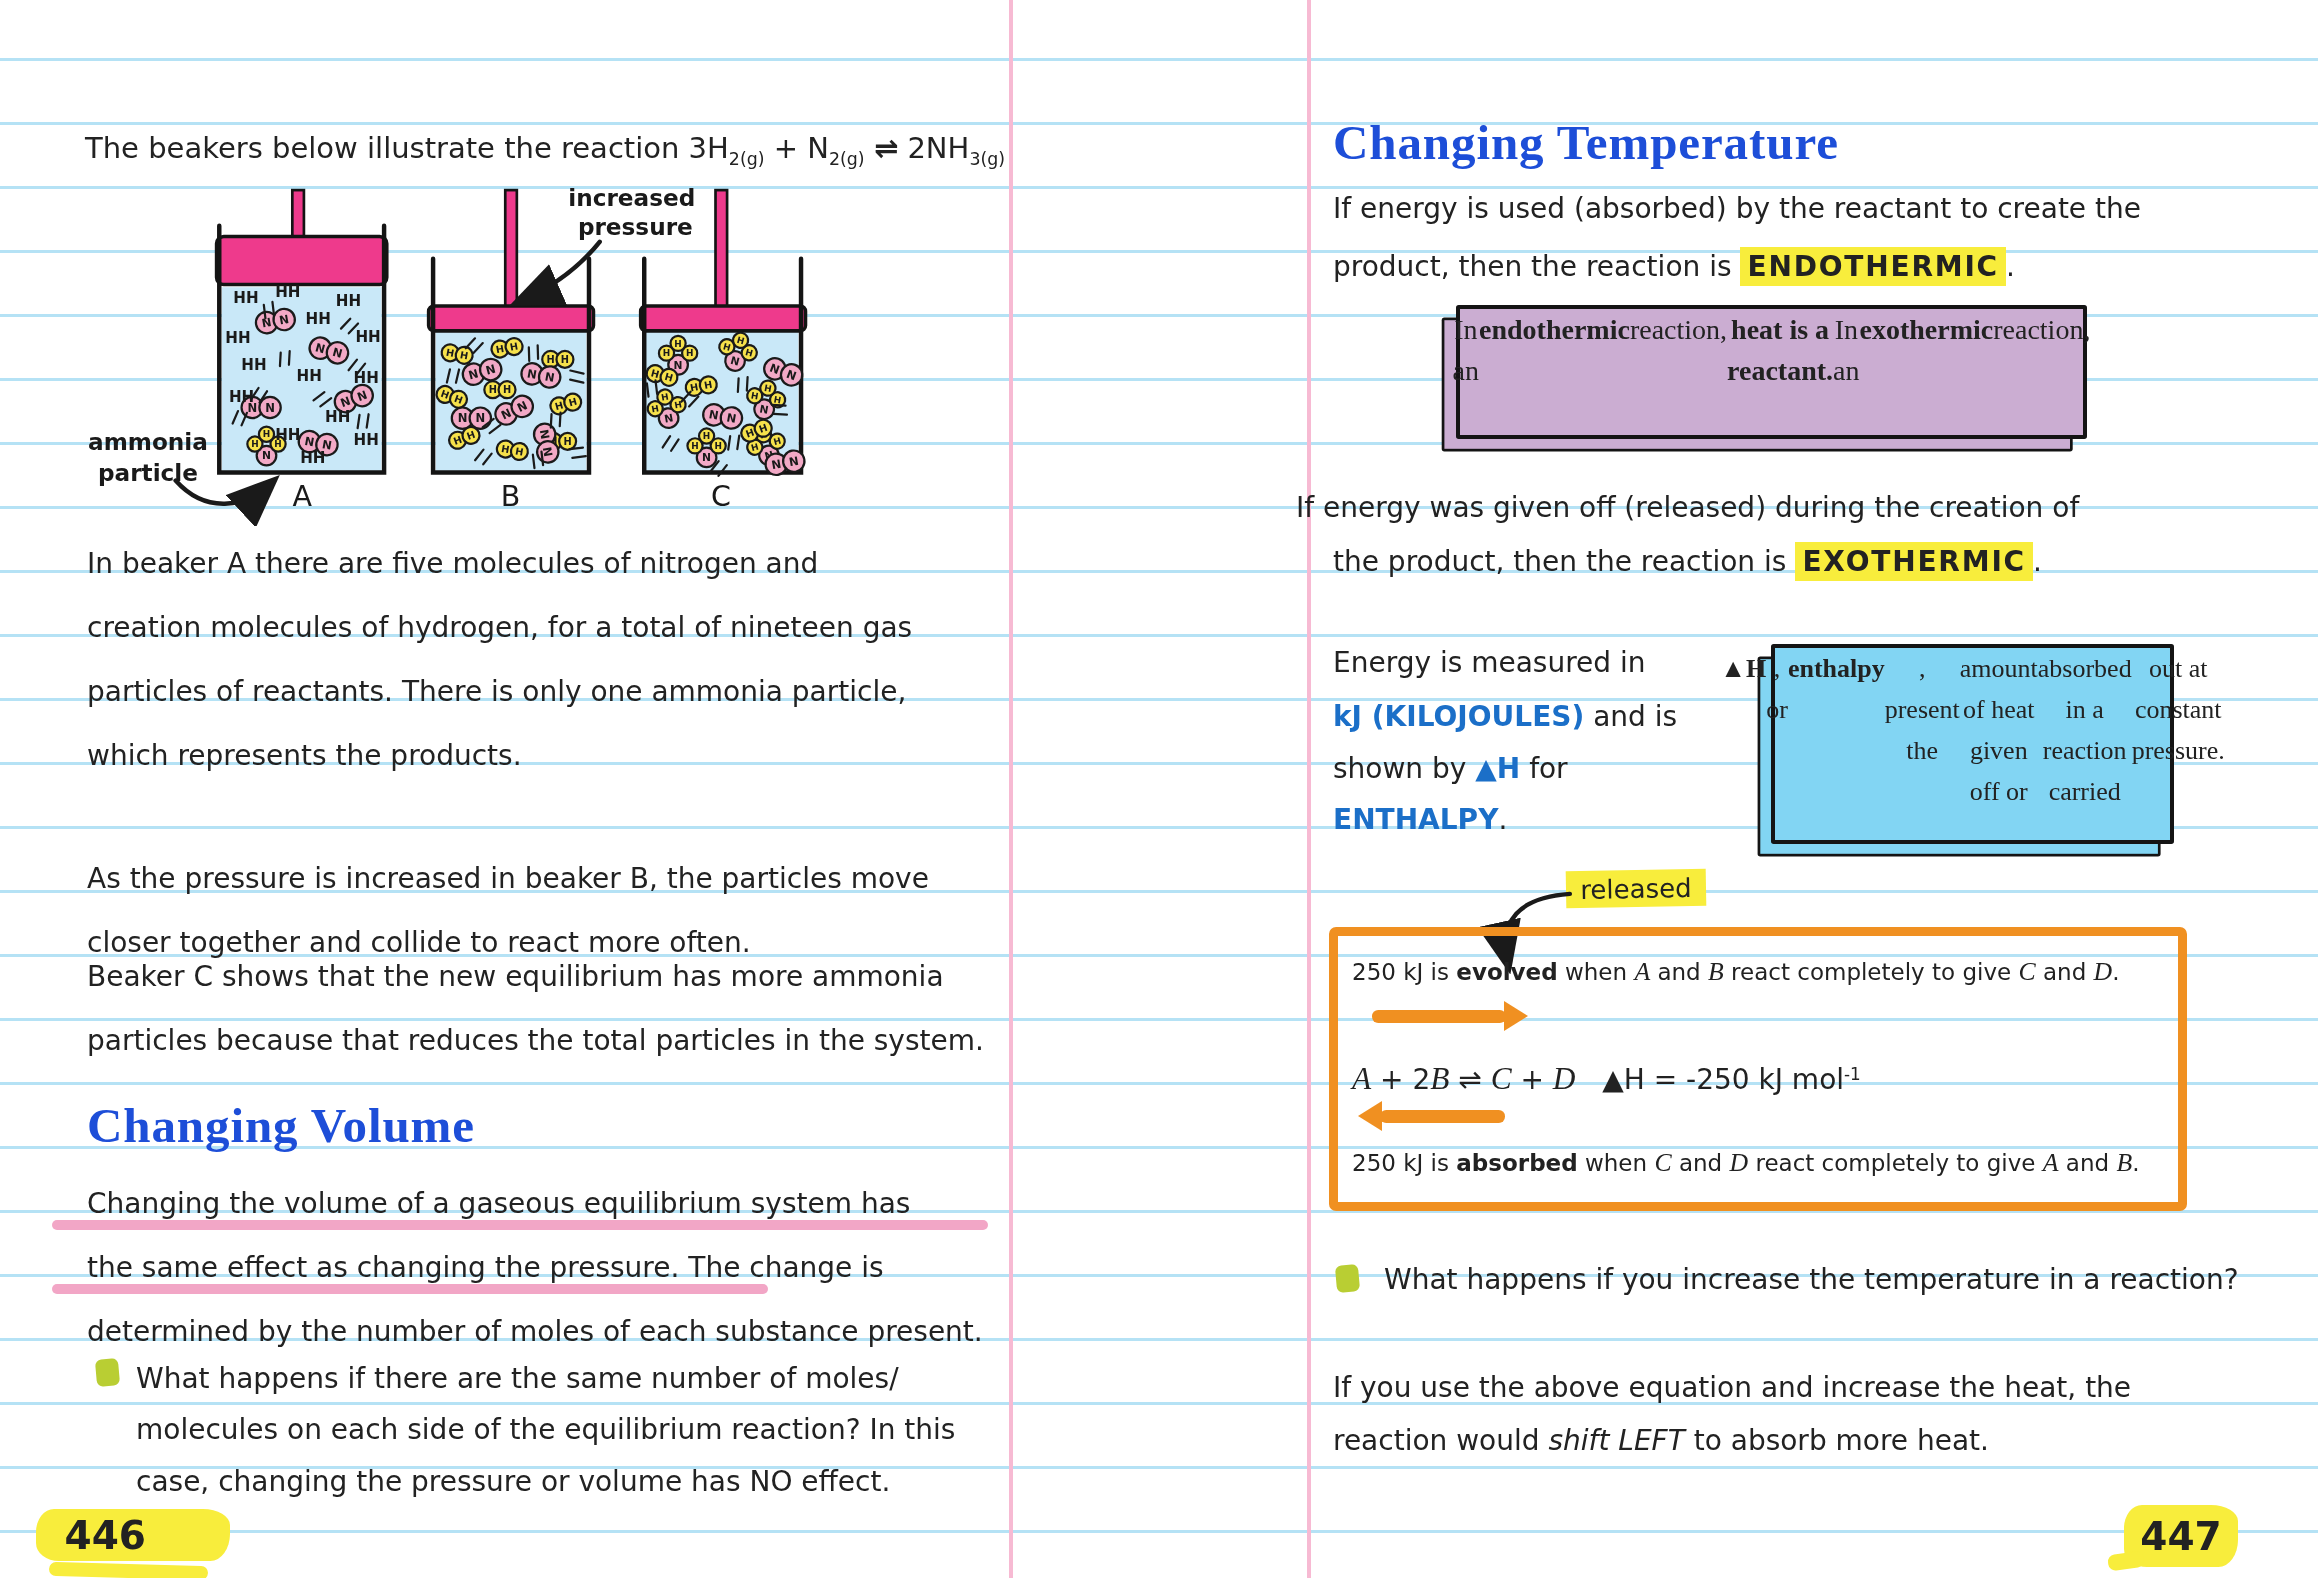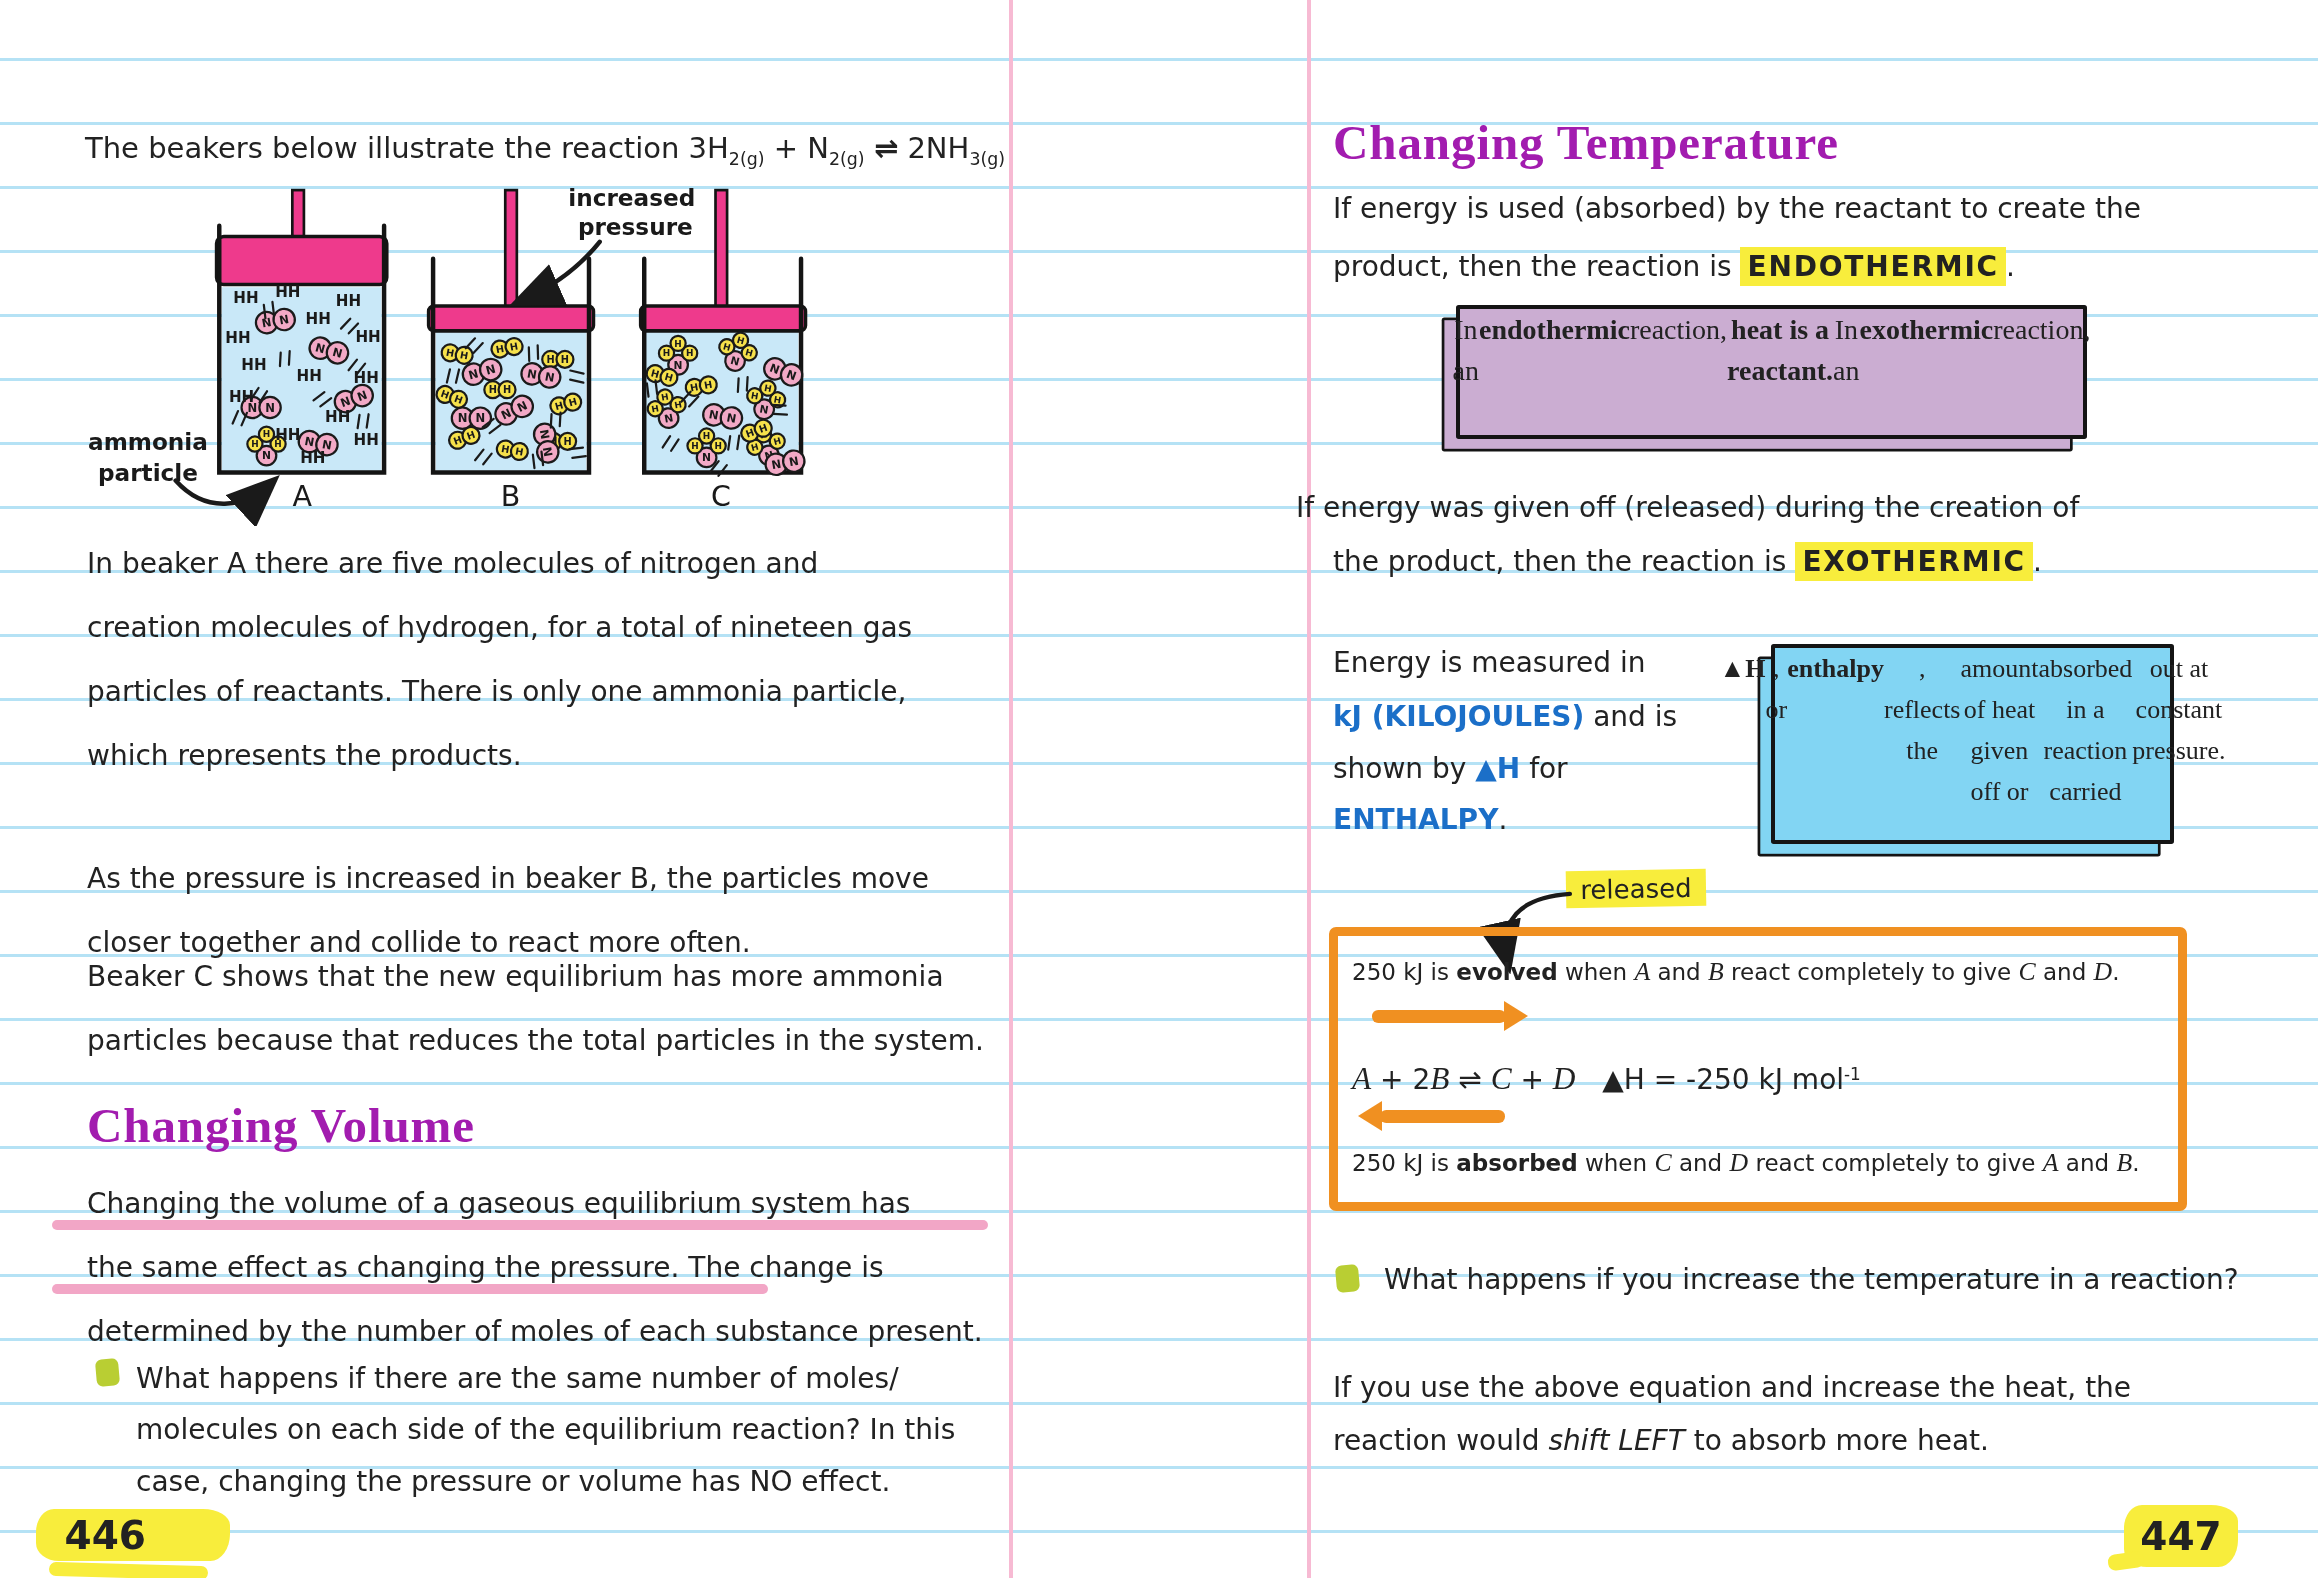--- a/index.html
+++ b/index.html
@@ -3,21 +3,21 @@
 <meta charset="utf-8">
 <style>
   html,body{margin:0;padding:0;}
   body{width:2319px;height:1578px;position:relative;overflow:hidden;background:#ffffff;
        font-family:"DejaVu Sans",sans-serif;color:#222;}
   .rules{position:absolute;left:0;top:58px;right:0;bottom:0;
        background:repeating-linear-gradient(to bottom,#b5e2f5 0 2.7px,transparent 2.7px 64px);}
   .vline{position:absolute;top:0;bottom:0;width:3.6px;background:#f7bad3;}
   .ln{position:absolute;line-height:64px;white-space:nowrap;font-size:28px;}
   .serif{font-family:"Liberation Serif",serif;}
-  .red-h{position:absolute;font-family:"Liberation Serif",serif;font-weight:bold;color:#a21caf;
+  .red-h{position:absolute;font-family:"Liberation Serif",serif;font-weight:bold;color:#1d4ed8;
        font-size:49px;line-height:61px;white-space:nowrap;letter-spacing:0.9px;}
   .b{font-weight:bold;}
   .ital{font-style:italic;}
   .iser{font-family:"Liberation Serif",serif;font-style:italic;font-size:1.12em;}
   .blue{color:#1b6fc8;font-weight:bold;}
   .hl{background:#f8ed3c;font-weight:bold;letter-spacing:1.8px;padding:2.7px 7.1px;}
   sub{font-size:0.6em;}
   sup{font-size:0.6em;vertical-align:0.55em;}
   .notebox{position:absolute;border:4.5px solid #141414;border-radius:2.7px;display:flex;
        justify-content:center;text-align:center;box-sizing:border-box;}
@@ -480,21 +480,21 @@
 
 <div class="ln" style="left:1333px;top:631px;"><span>Energy is measured in</span></div>
 <div class="ln" style="left:1333px;top:685px;"><span class="blue">kJ (KILOJOULES)</span><span> and is</span></div>
 <div class="ln" style="left:1333px;top:737px;"><span>shown by </span><span class="blue">▲H</span><span> for</span></div>
 <div class="ln" style="left:1333px;top:788px;"><span class="blue">ENTHALPY</span><span>.</span></div>
 
 <div class="notebox bbox serif" style="left:1771px;top:644px;width:403px;height:200px;">
     <span class="b">▲H</span>
     <span>, or </span>
     <span class="b">enthalpy</span>
-    <span>, reflects the</span>
+    <span>, present the</span>
     <br>
     <span>amount of heat given off or</span>
     <br>
     <span>absorbed in a reaction carried</span>
     <br>
     <span>out at constant pressure.</span>
   </div>
 
 <div class="released" style="left:1566px;top:870px;">released</div>
 <svg style="position:absolute;left:1470px;top:885px;" width="116" height="89" viewBox="0 0 130 100">

